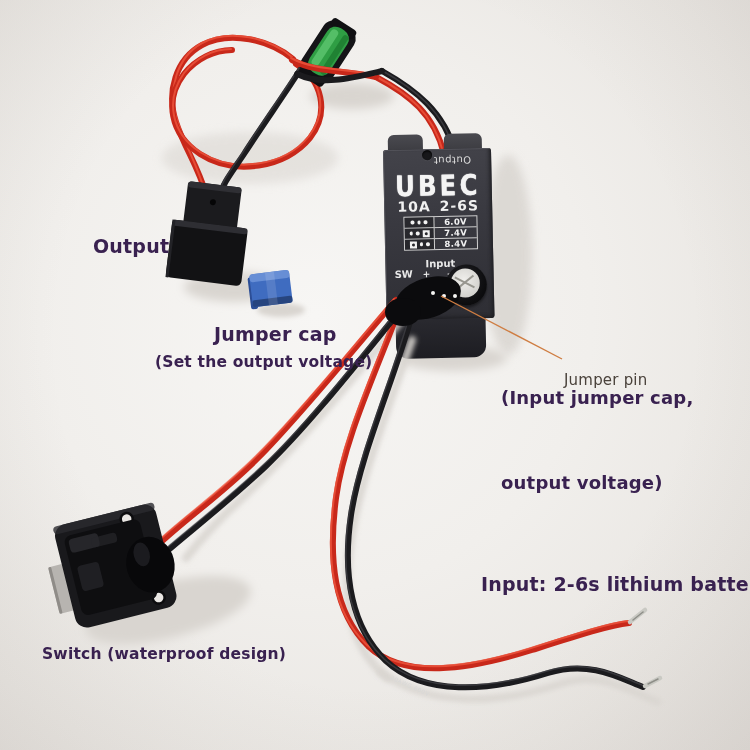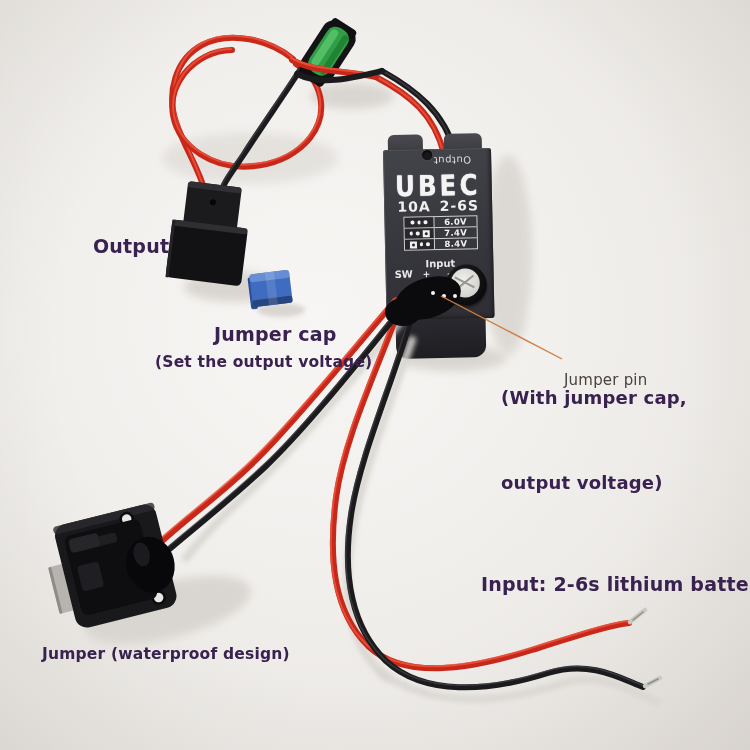--- a/index.html
+++ b/index.html
@@ -224,17 +224,17 @@
       <circle cx="444" cy="296" r="2" fill="#f5f5f2"></circle>
       <circle cx="455" cy="296" r="2" fill="#f5f5f2"></circle>
     </g>
     <line x1="441" y1="296" x2="562" y2="359" stroke="var(--leader-orange)" stroke-width="1.4"></line>
   </svg>
 
   <div class="ann" style="left:93px;top:235px;font-size:19px;">Output</div>
   <div class="ann" style="left:155px;top:353px;font-size:15.5px;">(Set the output voltage)</div>
   <div class="ann" style="left:214px;top:323px;font-size:19px;">Jumper cap</div>
   <div class="ann light" style="left:564px;top:355px;font-size:15px;">Jumper pin</div>
-  <div class="ann" style="left:501px;top:387px;font-size:18px;">(With jumper cap,</div>
+  <div class="ann" style="left:501px;top:387px;font-size:18px;">(Input jumper cap,</div>
   <div class="ann" style="left:501px;top:434px;font-size:18px;margin-top:38px;">output voltage)</div>
   <div class="ann" style="left:481px;top:573px;font-size:19px;">Input: 2-6s lithium battery</div>
-  <div class="ann" style="left:42px;top:645px;font-size:15.5px;">Jumper (waterproof design)</div>
+  <div class="ann" style="left:42px;top:645px;font-size:15.5px;">Switch (waterproof design)</div>
 </div>
 
 </body></html>

